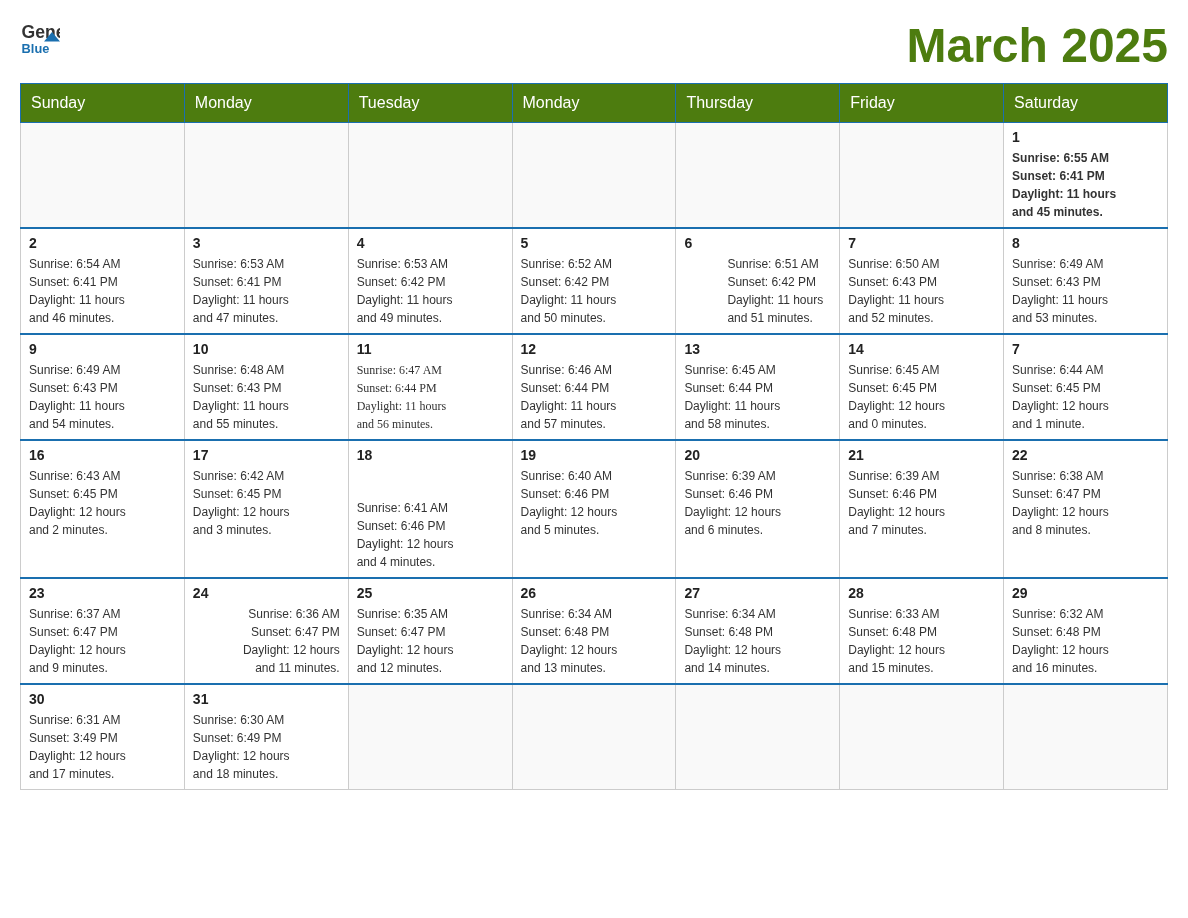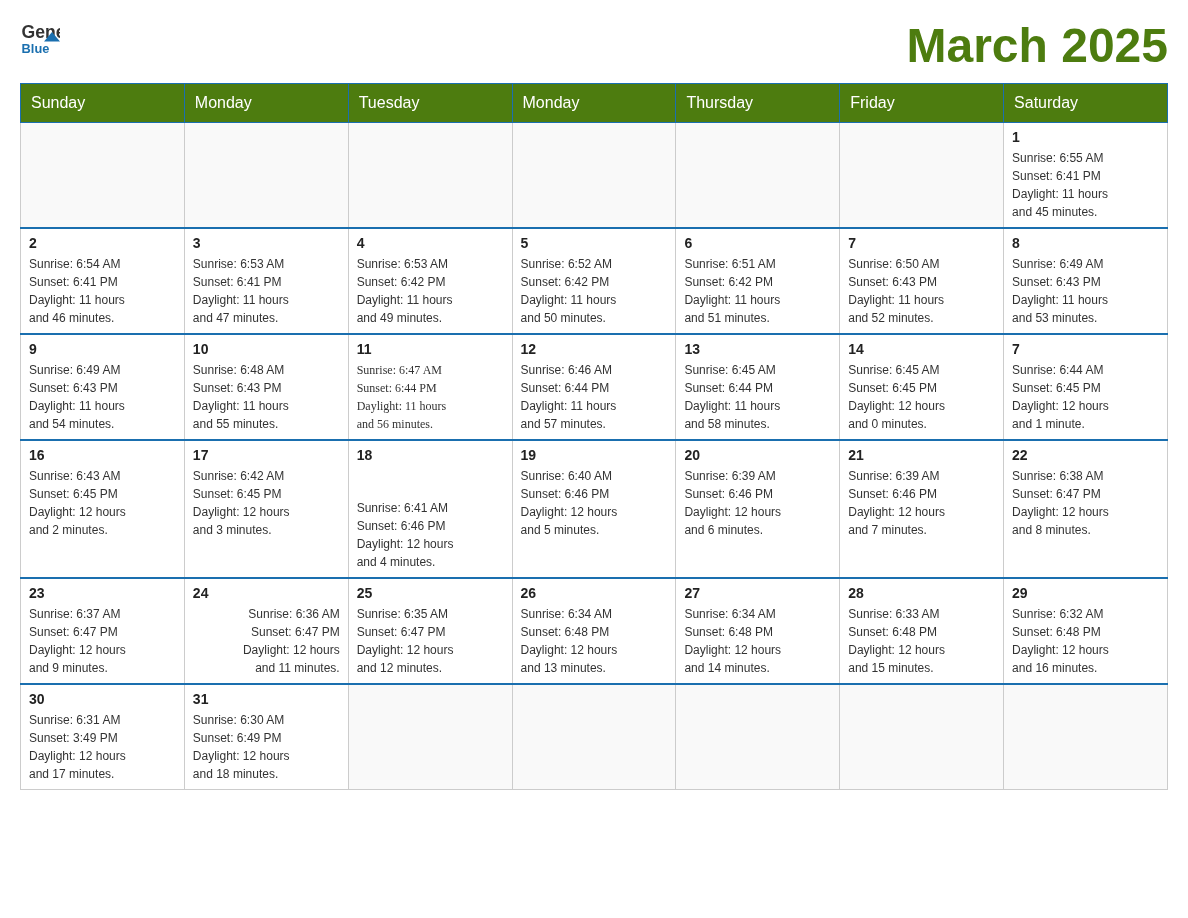--- a/index.html
+++ b/index.html
@@ -115,21 +115,21 @@
   <tbody id="calendar-body">
   <tr>
         <td class="empty-cell"></td>
         <td class="empty-cell"></td>
         <td class="empty-cell"></td>
         <td class="empty-cell"></td>
         <td class="empty-cell"></td>
         <td class="empty-cell"></td>
         <td>
           <span class="day-number">1</span>
-          <div class="day-info" style="white-space: pre-line;">Sunrise: 6:55 AM
+          <div class="day-info" style="white-space: pre-line; font-weight: bold;">Sunrise: 6:55 AM
 Sunset: 6:41 PM
 Daylight: 11 hours
 and 45 minutes.</div>
         </td>
       </tr>
       <tr class="row-divider">
         <td>
           <span class="day-number">2</span>
           <div class="day-info" style="white-space: pre-line;">Sunrise: 6:54 AM
 Sunset: 6:41 PM
@@ -152,21 +152,21 @@
         </td>
         <td>
           <span class="day-number">5</span>
           <div class="day-info" style="white-space: pre-line;">Sunrise: 6:52 AM
 Sunset: 6:42 PM
 Daylight: 11 hours
 and 50 minutes.</div>
         </td>
         <td>
           <span class="day-number">6</span>
-          <div class="day-info" style="white-space: pre-line;">Sunrise: 6:51 AM
+          <div class="day-info" style="white-space: pre-line; margin-left: 43px;">Sunrise: 6:51 AM
 Sunset: 6:42 PM
 Daylight: 11 hours
 and 51 minutes.</div>
         </td>
         <td>
           <span class="day-number">7</span>
           <div class="day-info" style="white-space: pre-line;">Sunrise: 6:50 AM
 Sunset: 6:43 PM
 Daylight: 11 hours
 and 52 minutes.</div>

